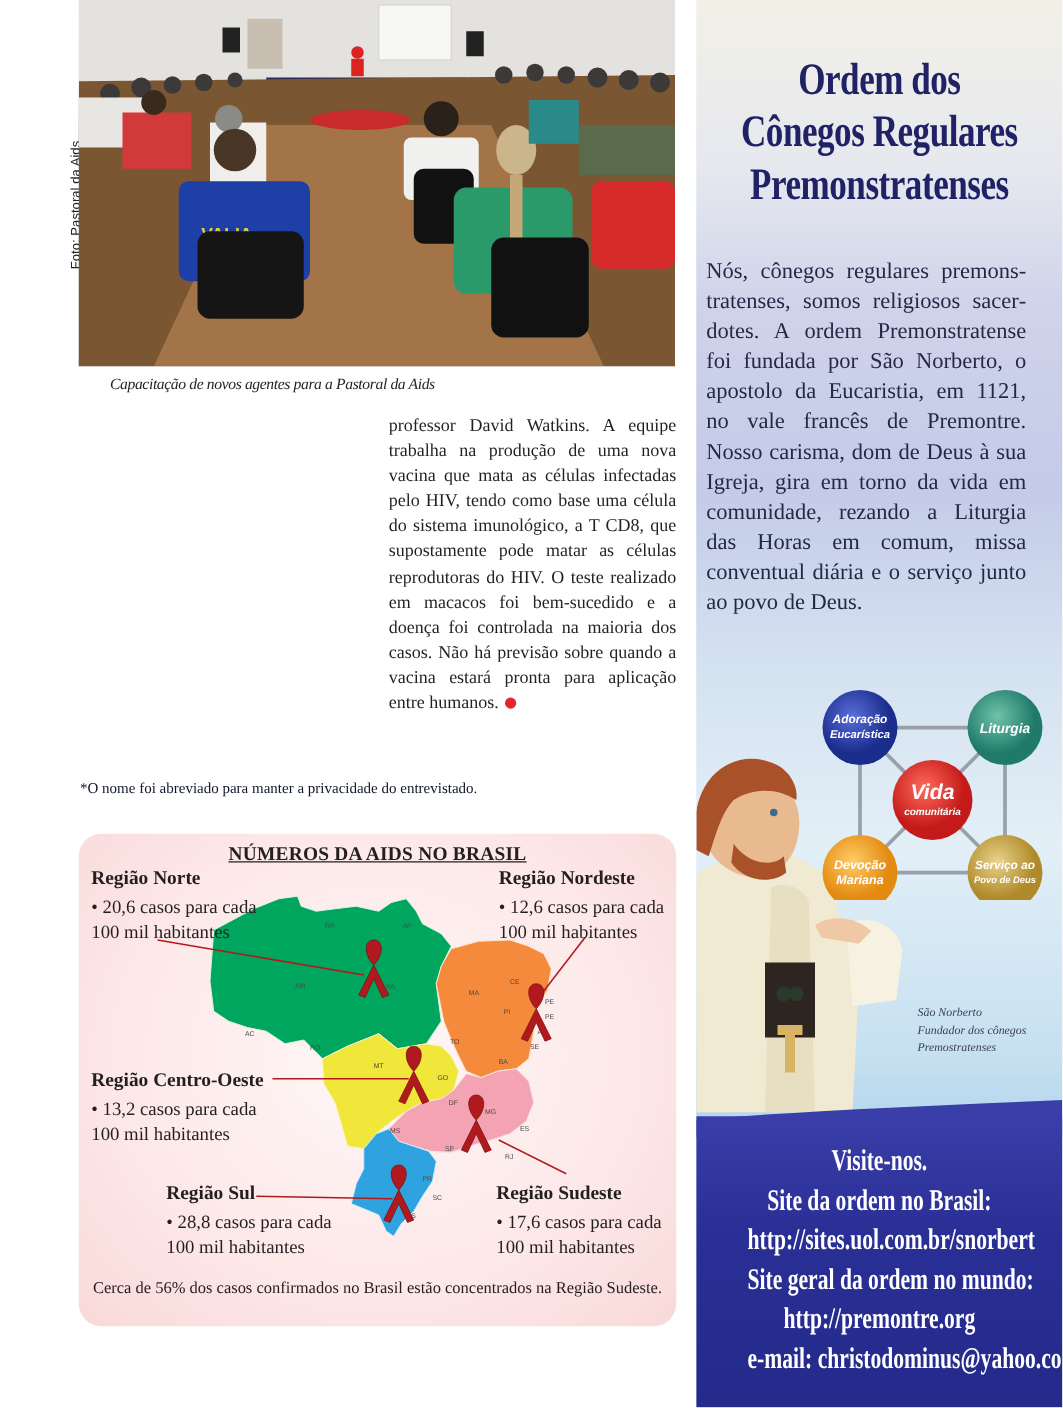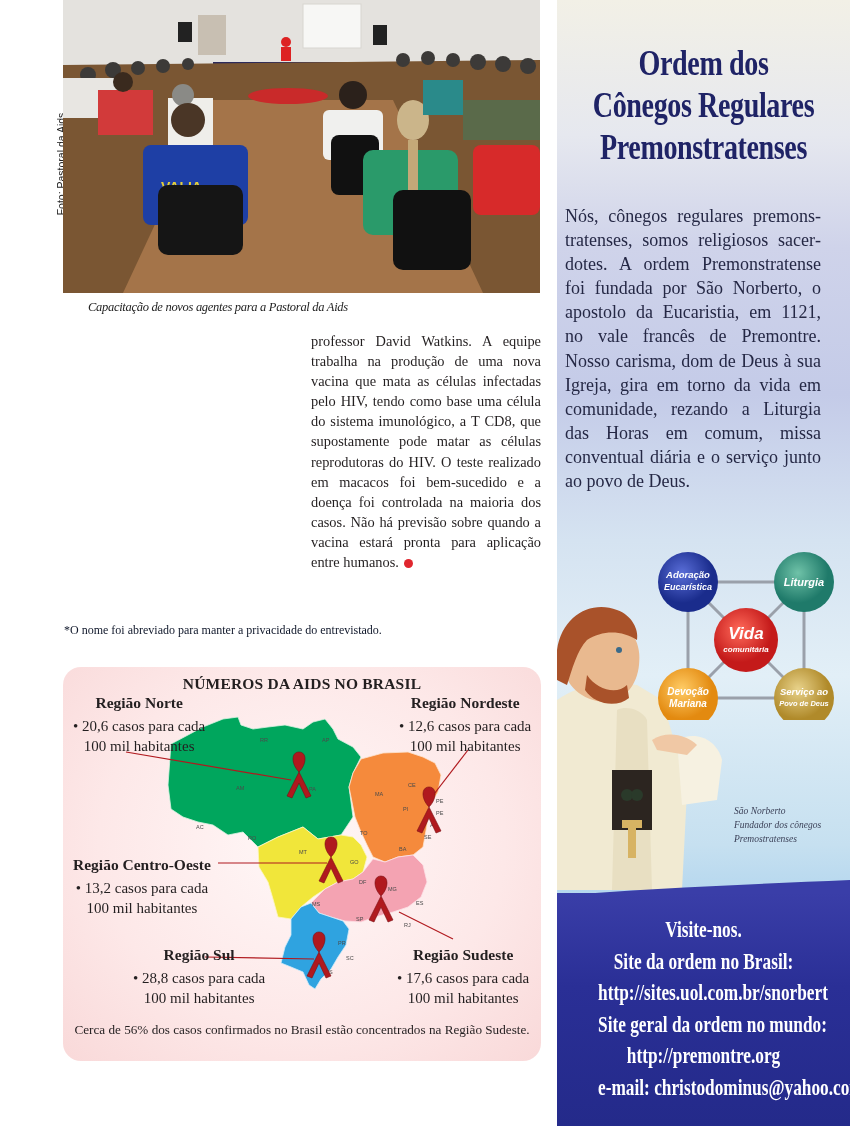--- a/index.html
+++ b/index.html
@@ -14,22 +14,22 @@
   .col{position:absolute;top:331px;width:230px;font-size:14.4px;line-height:20.1px;text-align:justify;hyphens:manual;}
   .col p{margin:0;}
   .col1{left:64px;}
   .col2{left:311px;}
   .indent{text-indent:30px;margin-top:7px !important;}
   .end-dot{display:inline-block;width:9px;height:9px;border-radius:50%;background:#e0262e;margin-left:5px;vertical-align:-1px;}
   .footnote{position:absolute;left:64px;top:623px;font-size:12px;color:#0f172a;}
   
   .info{position:absolute;left:63px;top:667px;width:478px;height:394px;border-radius:18px;
     background:radial-gradient(ellipse at 50% 45%,#fff7f7 0%,#fde8e8 60%,#f9d9d9 100%);}
-  .info-title{position:absolute;left:0;right:0;top:8px;text-align:center;font-weight:bold;font-size:15.5px;letter-spacing:0.2px;}
-  .region{position:absolute;font-size:15px;line-height:20px;text-align:center;}
+  .info-title{position:absolute;left:0;right:0;top:8px;text-align:center;font-weight:bold;font-size:15.5px;letter-spacing:0.2px;text-decoration:underline;}
+  .region{position:absolute;font-size:15px;line-height:20px;}
   .region .rname{font-weight:bold;font-size:15.5px;margin-bottom:3px;}
   .r-norte{left:10px;top:26px;}
   .r-nordeste{left:336px;top:26px;}
   .r-co{left:10px;top:188px;}
   .r-sul{left:70px;top:278px;}
   .r-sudeste{left:334px;top:278px;}
   .info-note{position:absolute;left:0;right:0;top:355px;text-align:center;font-size:13.2px;}
   .info-src{position:absolute;left:0;right:0;top:377px;text-align:center;font-size:8.5px;letter-spacing:0.3px;}
   .map{position:absolute;left:0;top:0;}
   

